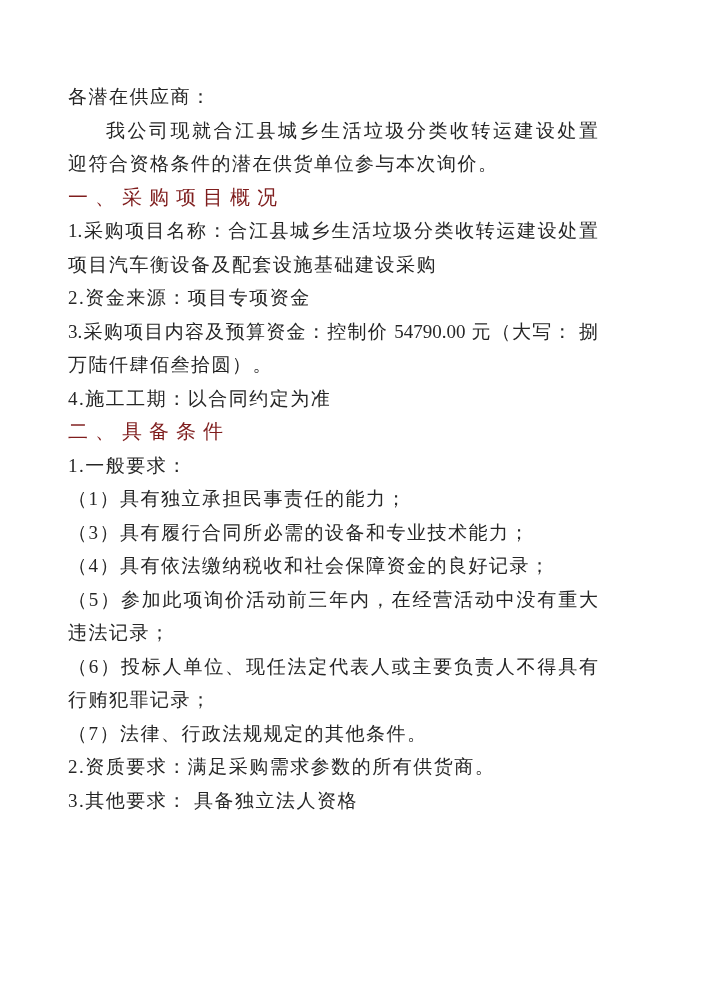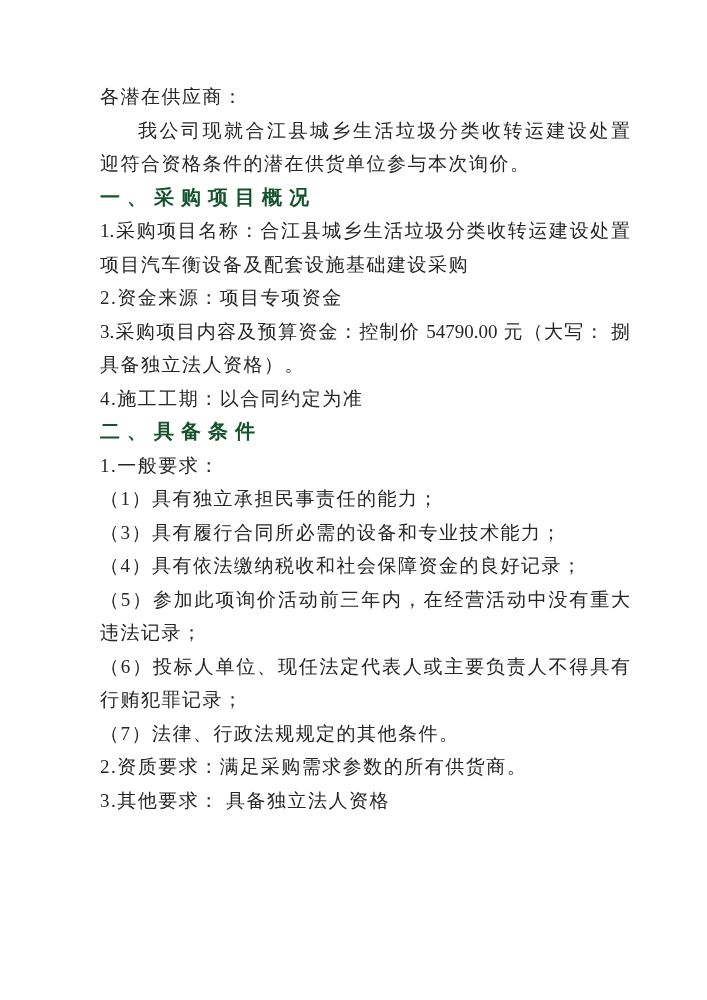--- a/index.html
+++ b/index.html
@@ -11,21 +11,21 @@
     width: 707px;
     height: 1000px;
     overflow: hidden;
     font-family: "Liberation Serif", "DejaVu Serif", serif;
     color: #262626;
   }
   .page {
     box-sizing: border-box;
     width: 707px;
     height: 1000px;
-    padding: 80px 73px 0 100px;
+    padding: 80px 73px 0 68px;
     background: #ffffff;
   }
   .doc {
     width: 530px;
   }
   .line {
     font-size: 19px;
     line-height: 33.5px;
     height: 33.5px;
     letter-spacing: 1.5px;
@@ -36,24 +36,24 @@
   .line.fill {
     white-space: normal;
     letter-spacing: normal;
     text-align: justify;
     text-align-last: justify;
   }
   .line.indent {
     text-indent: 2em;
   }
   .line.heading {
-    font-weight: bold;
+    font-weight: normal;
     font-size: 20px;
     letter-spacing: 7px;
-    color: #14532d;
+    color: #7f1d1d;
   }
 </style>
 </head>
 <body>
 
 <div class="page">
   <div class="doc">
 
     <div class="line">各潜在供应商：</div>
 
@@ -61,21 +61,21 @@
     <div class="line">迎符合资格条件的潜在供货单位参与本次询价。</div>
 
     <div class="line heading">一、采购项目概况</div>
 
     <div class="line fill">1.采购项目名称：合江县城乡生活垃圾分类收转运建设处置</div>
     <div class="line">项目汽车衡设备及配套设施基础建设采购</div>
 
     <div class="line">2.资金来源：项目专项资金</div>
 
     <div class="line fill">3.采购项目内容及预算资金：控制价 54790.00 元（大写： 捌</div>
-    <div class="line">具备独立法人资格）。</div>
+    <div class="line">万陆仟肆佰叁拾圆）。</div>
 
     <div class="line">4.施工工期：以合同约定为准</div>
 
     <div class="line heading">二、具备条件</div>
 
     <div class="line">1.一般要求：</div>
 
     <div class="line">（1）具有独立承担民事责任的能力；</div>
     <div class="line">（3）具有履行合同所必需的设备和专业技术能力；</div>
     <div class="line">（4）具有依法缴纳税收和社会保障资金的良好记录；</div>

